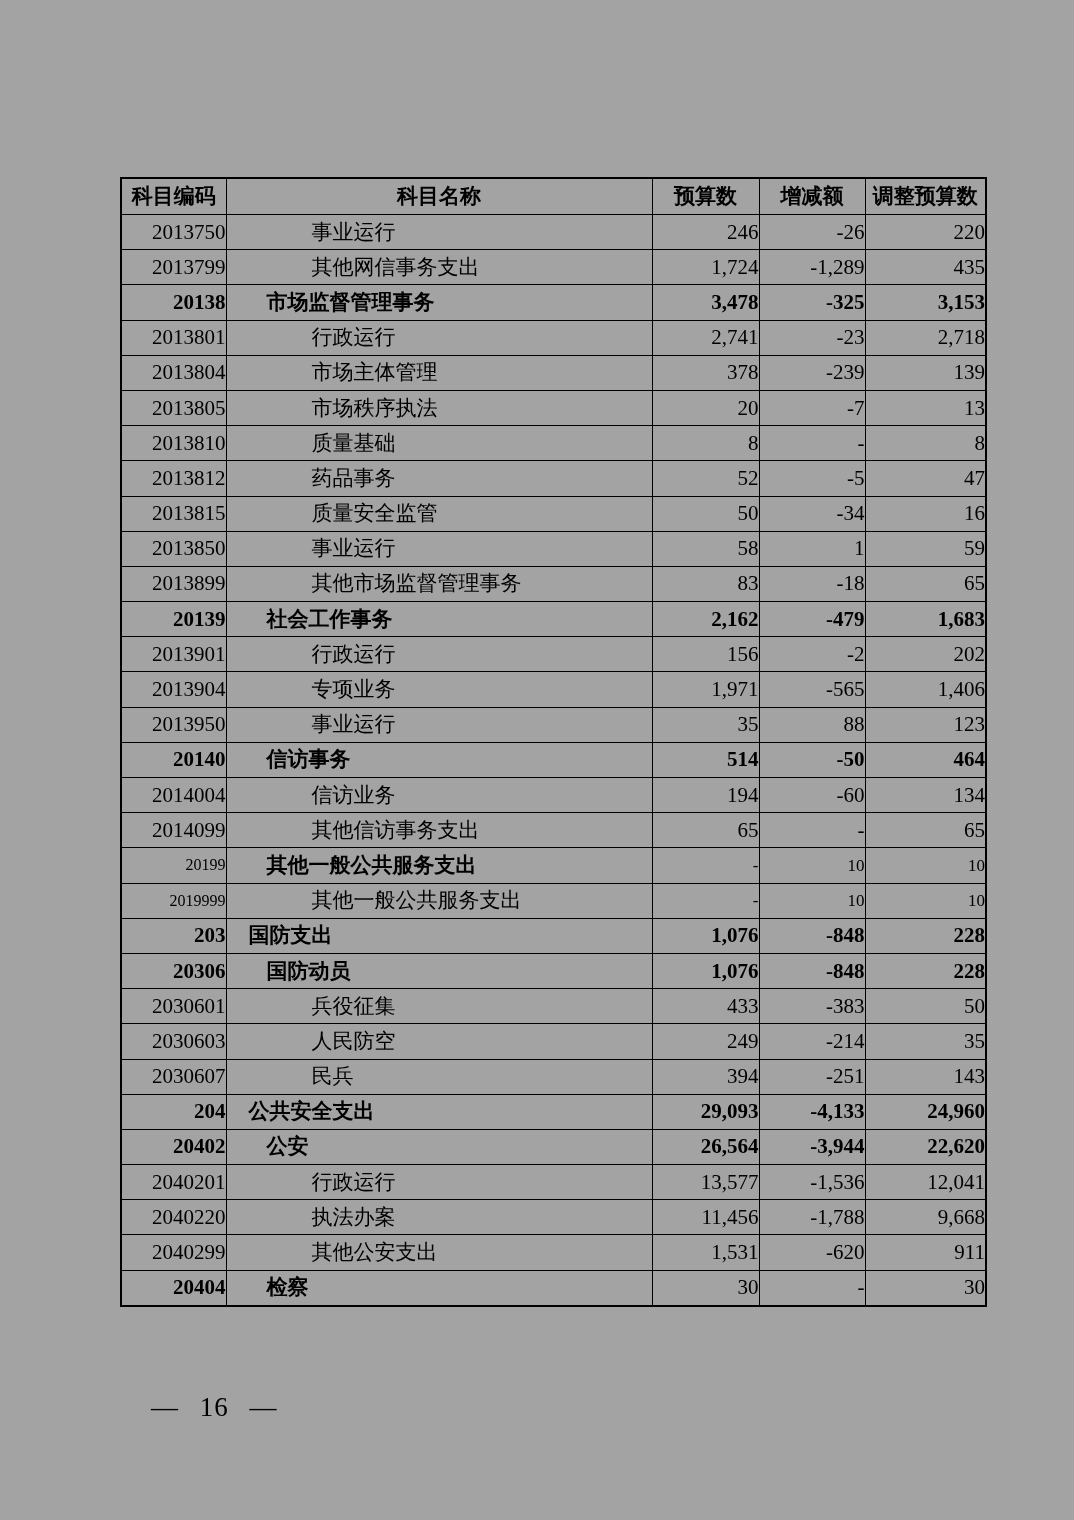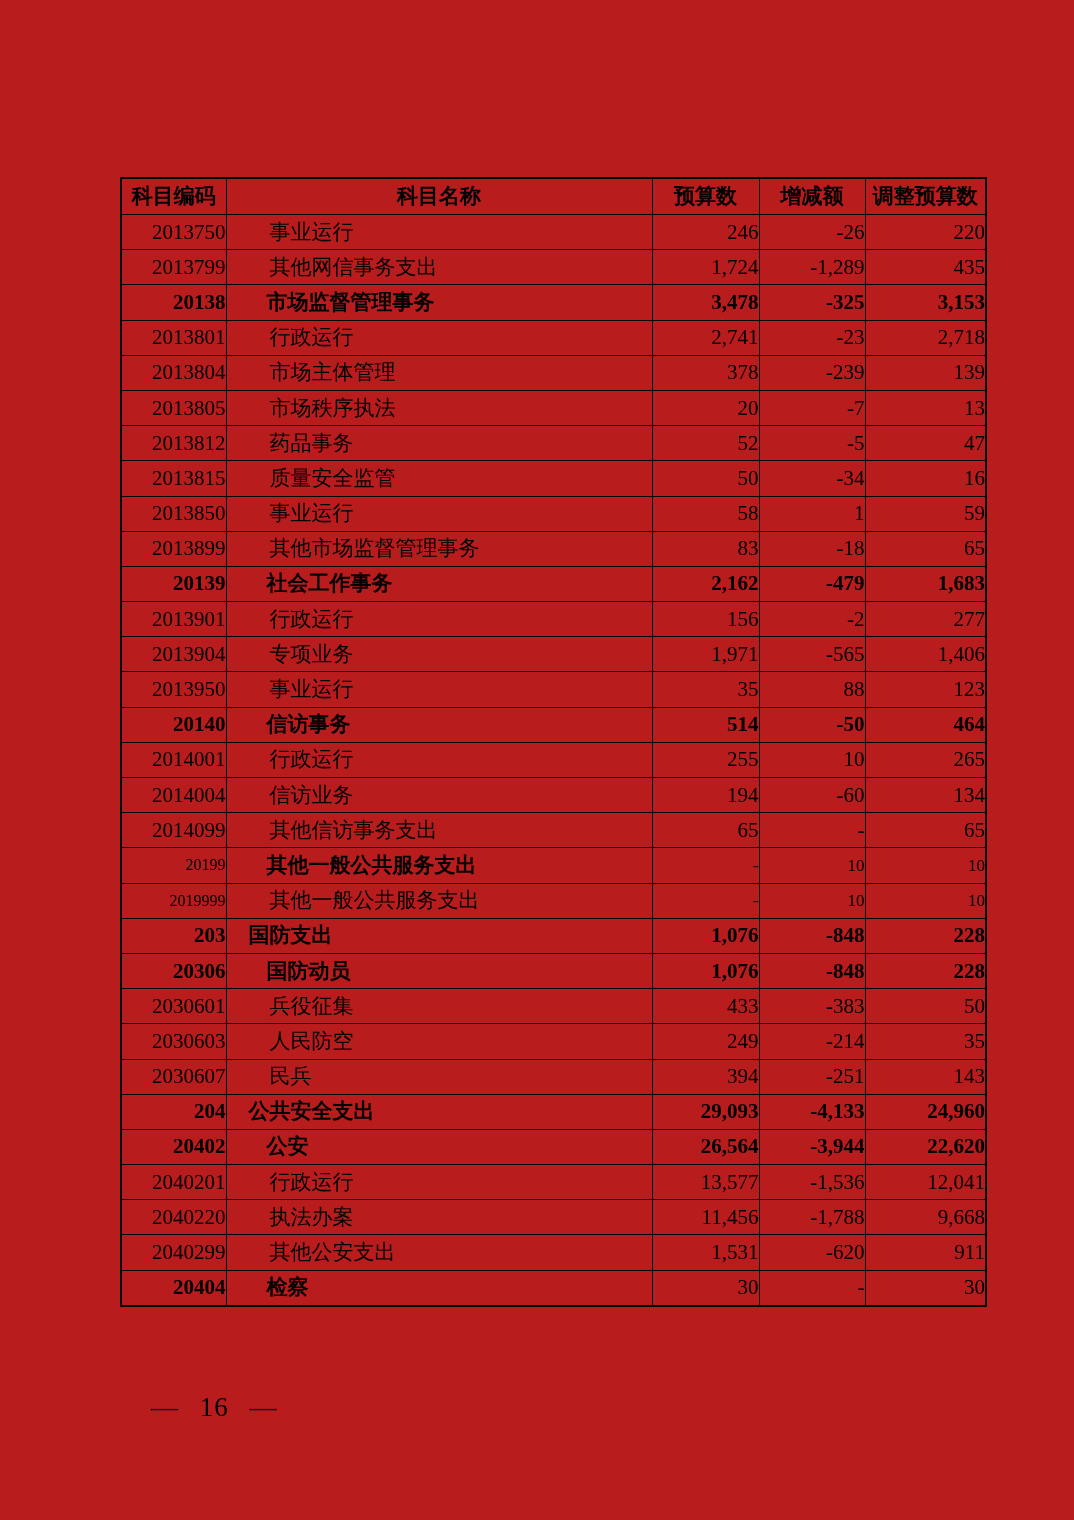--- a/index.html
+++ b/index.html
@@ -6,21 +6,21 @@
     margin: 0;
     padding: 0;
     background: #ffffff;
     color: #000000;
     font-family: "Liberation Serif", "DejaVu Serif", serif;
   }
   .page {
     position: relative;
     width: 1074px;
     height: 1520px;
-    background: #b91c1c;
+    background: #a3a3a3;
     overflow: hidden;
   }
   table.budget {
     position: absolute;
     left: 120px;
     top: 177px;
     width: 865px;
     border-collapse: collapse;
     table-layout: fixed;
     border: 2px solid #000;
@@ -44,21 +44,21 @@
   }
   td.code {
     text-align: right;
     padding-right: 17px;
     font-size: 21px;
     margin-top: 16px;
   }
   td.name { text-align: left; }
   td.name.l1 { padding-left: 22px; }
   td.name.l2 { padding-left: 40px; }
-  td.name.l3 { padding-left: 43px; }
+  td.name.l3 { padding-left: 85px; }
   td.num {
     text-align: right;
     padding-right: 9px;
     font-size: 22px;
   }
   .bold { font-weight: bold; }
   td.code.small { font-size: 16px; }
   td.num.small  { font-size: 17px; }
   .footer-page {
     position: absolute;
@@ -128,20 +128,27 @@
           <td class="num">139</td>
         </tr>
         <tr>
           <td class="code">2013805</td>
           <td class="name l3">市场秩序执法</td>
           <td class="num">20</td>
           <td class="num">-7</td>
           <td class="num">13</td>
         </tr>
         <tr>
+          <td class="code">2013810</td>
+          <td class="name l3">质量基础</td>
+          <td class="num">8</td>
+          <td class="num">-</td>
+          <td class="num">8</td>
+        </tr>
+        <tr>
           <td class="code">2013812</td>
           <td class="name l3">药品事务</td>
           <td class="num">52</td>
           <td class="num">-5</td>
           <td class="num">47</td>
         </tr>
         <tr>
           <td class="code">2013815</td>
           <td class="name l3">质量安全监管</td>
           <td class="num">50</td>
@@ -167,21 +174,21 @@
           <td class="name l2 bold">社会工作事务</td>
           <td class="num bold">2,162</td>
           <td class="num bold">-479</td>
           <td class="num bold">1,683</td>
         </tr>
         <tr>
           <td class="code">2013901</td>
           <td class="name l3">行政运行</td>
           <td class="num">156</td>
           <td class="num">-2</td>
-          <td class="num">277</td>
+          <td class="num">202</td>
         </tr>
         <tr>
           <td class="code">2013904</td>
           <td class="name l3">专项业务</td>
           <td class="num">1,971</td>
           <td class="num">-565</td>
           <td class="num">1,406</td>
         </tr>
         <tr>
           <td class="code">2013950</td>
@@ -191,27 +198,20 @@
           <td class="num">123</td>
         </tr>
         <tr>
           <td class="code bold">20140</td>
           <td class="name l2 bold">信访事务</td>
           <td class="num bold">514</td>
           <td class="num bold">-50</td>
           <td class="num bold">464</td>
         </tr>
         <tr>
-          <td class="code">2014001</td>
-          <td class="name l3">行政运行</td>
-          <td class="num">255</td>
-          <td class="num">10</td>
-          <td class="num">265</td>
-        </tr>
-        <tr>
           <td class="code">2014004</td>
           <td class="name l3">信访业务</td>
           <td class="num">194</td>
           <td class="num">-60</td>
           <td class="num">134</td>
         </tr>
         <tr>
           <td class="code">2014099</td>
           <td class="name l3">其他信访事务支出</td>
           <td class="num">65</td>

